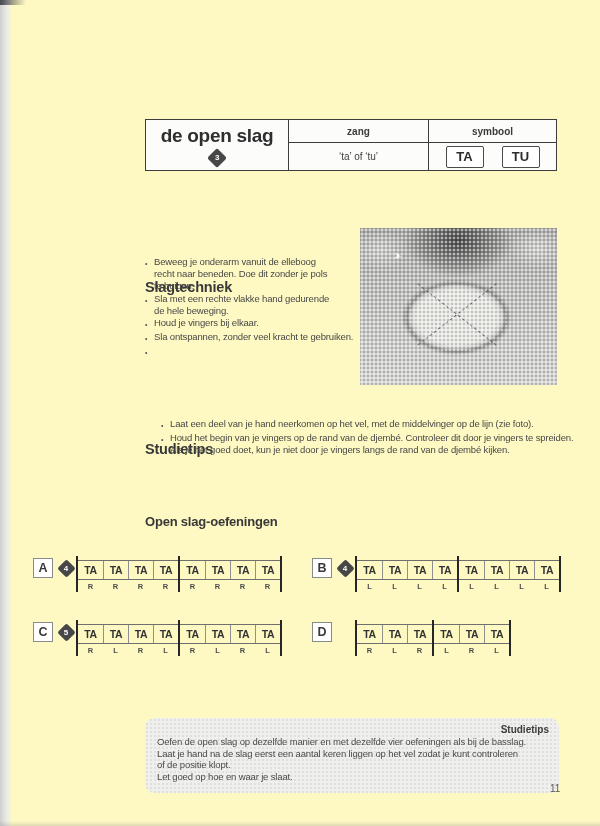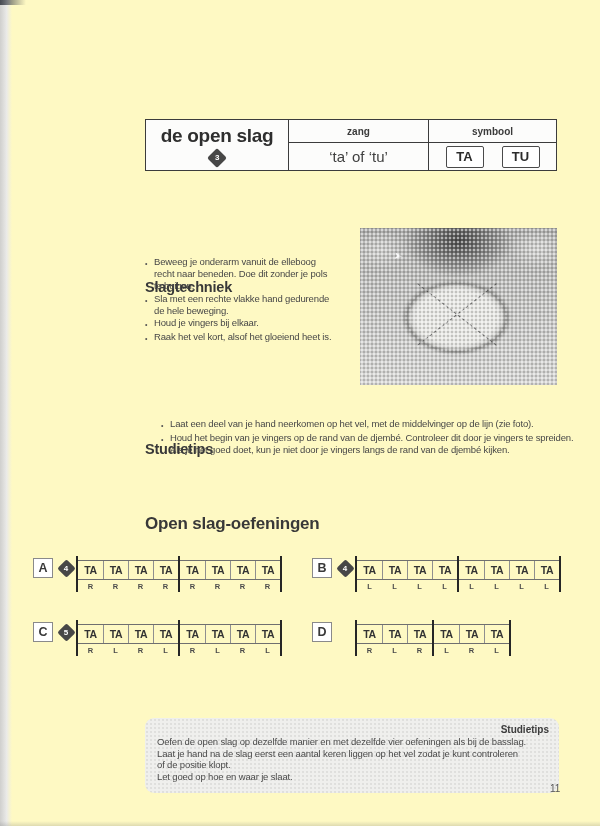--- a/index.html
+++ b/index.html
@@ -20,33 +20,33 @@
   .ht-left{width:142px;border-right:1px solid #3c3c3c;display:flex;flex-direction:column;
            align-items:center;justify-content:center;}
   .ht-title{font-size:19px;font-weight:bold;color:#2e2e2e;letter-spacing:-0.3px;line-height:20px;}
   .ht-right{flex:1;display:flex;flex-direction:column;}
   .ht-row{display:flex;}
   .ht-row1{height:22px;border-bottom:1px solid #3c3c3c;}
   .ht-row2{flex:1;}
   .ht-c1{width:139px;border-right:1px solid #3c3c3c;display:flex;align-items:center;justify-content:center;}
   .ht-c2{flex:1;display:flex;align-items:center;justify-content:center;}
   .ht-colhead{font-size:10px;font-weight:bold;color:#3a3a3a;}
-  .ht-zangv{font-size:15px;color:#3f3f3f;}
+  .ht-zangv{font-size:10px;color:#3f3f3f;}
   .symbox{display:inline-block;width:36px;height:20px;border:1.5px solid #4a4a4a;border-radius:2px;
           font-weight:bold;font-size:13px;color:#2c2c2c;text-align:center;line-height:20px;margin:0 9px;background:#fff;}
 
   
   .dia{width:13px;height:13px;background:#474747;transform:rotate(45deg);border-radius:2px;
        display:flex;align-items:center;justify-content:center;}
   .dia i{transform:rotate(-45deg);font-style:normal;color:#ffffff;font-size:8px;font-weight:bold;line-height:1;}
   .dia-lg{width:14px;height:14px;margin-top:5px;}
 
   
   .h1{position:absolute;font-size:14.5px;font-weight:bold;color:#383838;letter-spacing:-0.2px;margin-top:42px;}
-  .h2{position:absolute;font-size:17px;font-weight:bold;color:#383838;letter-spacing:-0.2px;}
+  .h2{position:absolute;font-size:13px;font-weight:bold;color:#383838;letter-spacing:-0.2px;}
   .bullets{position:absolute;font-size:9.5px;line-height:12.2px;color:#474747;letter-spacing:-0.15px;}
   .bullet{display:flex;}
   .bm{width:9px;font-size:7px;padding-top:2px;color:#555;flex:0 0 9px;}
   .btxt{white-space:pre;}
 
   
   .photo{position:absolute;left:360px;top:228px;width:197px;height:157px;overflow:hidden;
      background:
        radial-gradient(ellipse 70px 48px at 50% 8%, rgba(55,55,55,.92), rgba(105,105,105,.55) 55%, rgba(150,150,150,0) 78%),
        radial-gradient(ellipse 40px 28px at 10% 14%, rgba(205,205,203,.95), rgba(205,205,203,0) 72%),
@@ -130,21 +130,24 @@
         <span class="bm">•</span>
         <span class="btxt">Sla met een rechte vlakke hand gedurende
 de hele beweging.</span>
       </div>
       <div class="bullet">
         <span class="bm">•</span>
         <span class="btxt">Houd je vingers bij elkaar.</span>
       </div>
       <div class="bullet">
         <span class="bm">•</span>
-        <span class="btxt">Raak het vel kort, alsof het gloeiend heet is.</span>
+        <span class="btxt">Sla ontspannen, zonder veel kracht te gebruiken.</span>
+      </div>
+      <div class="bullet">
+        <span class="bm">•</span>
       </div>
     </div>
 
   <div class="photo">
     <span class="ph-arrow">➤</span>
     <div class="ph-dash ph-dash1"></div>
     <div class="ph-dash ph-dash2"></div>
     <div class="ph-dots"></div>
   </div>
 

